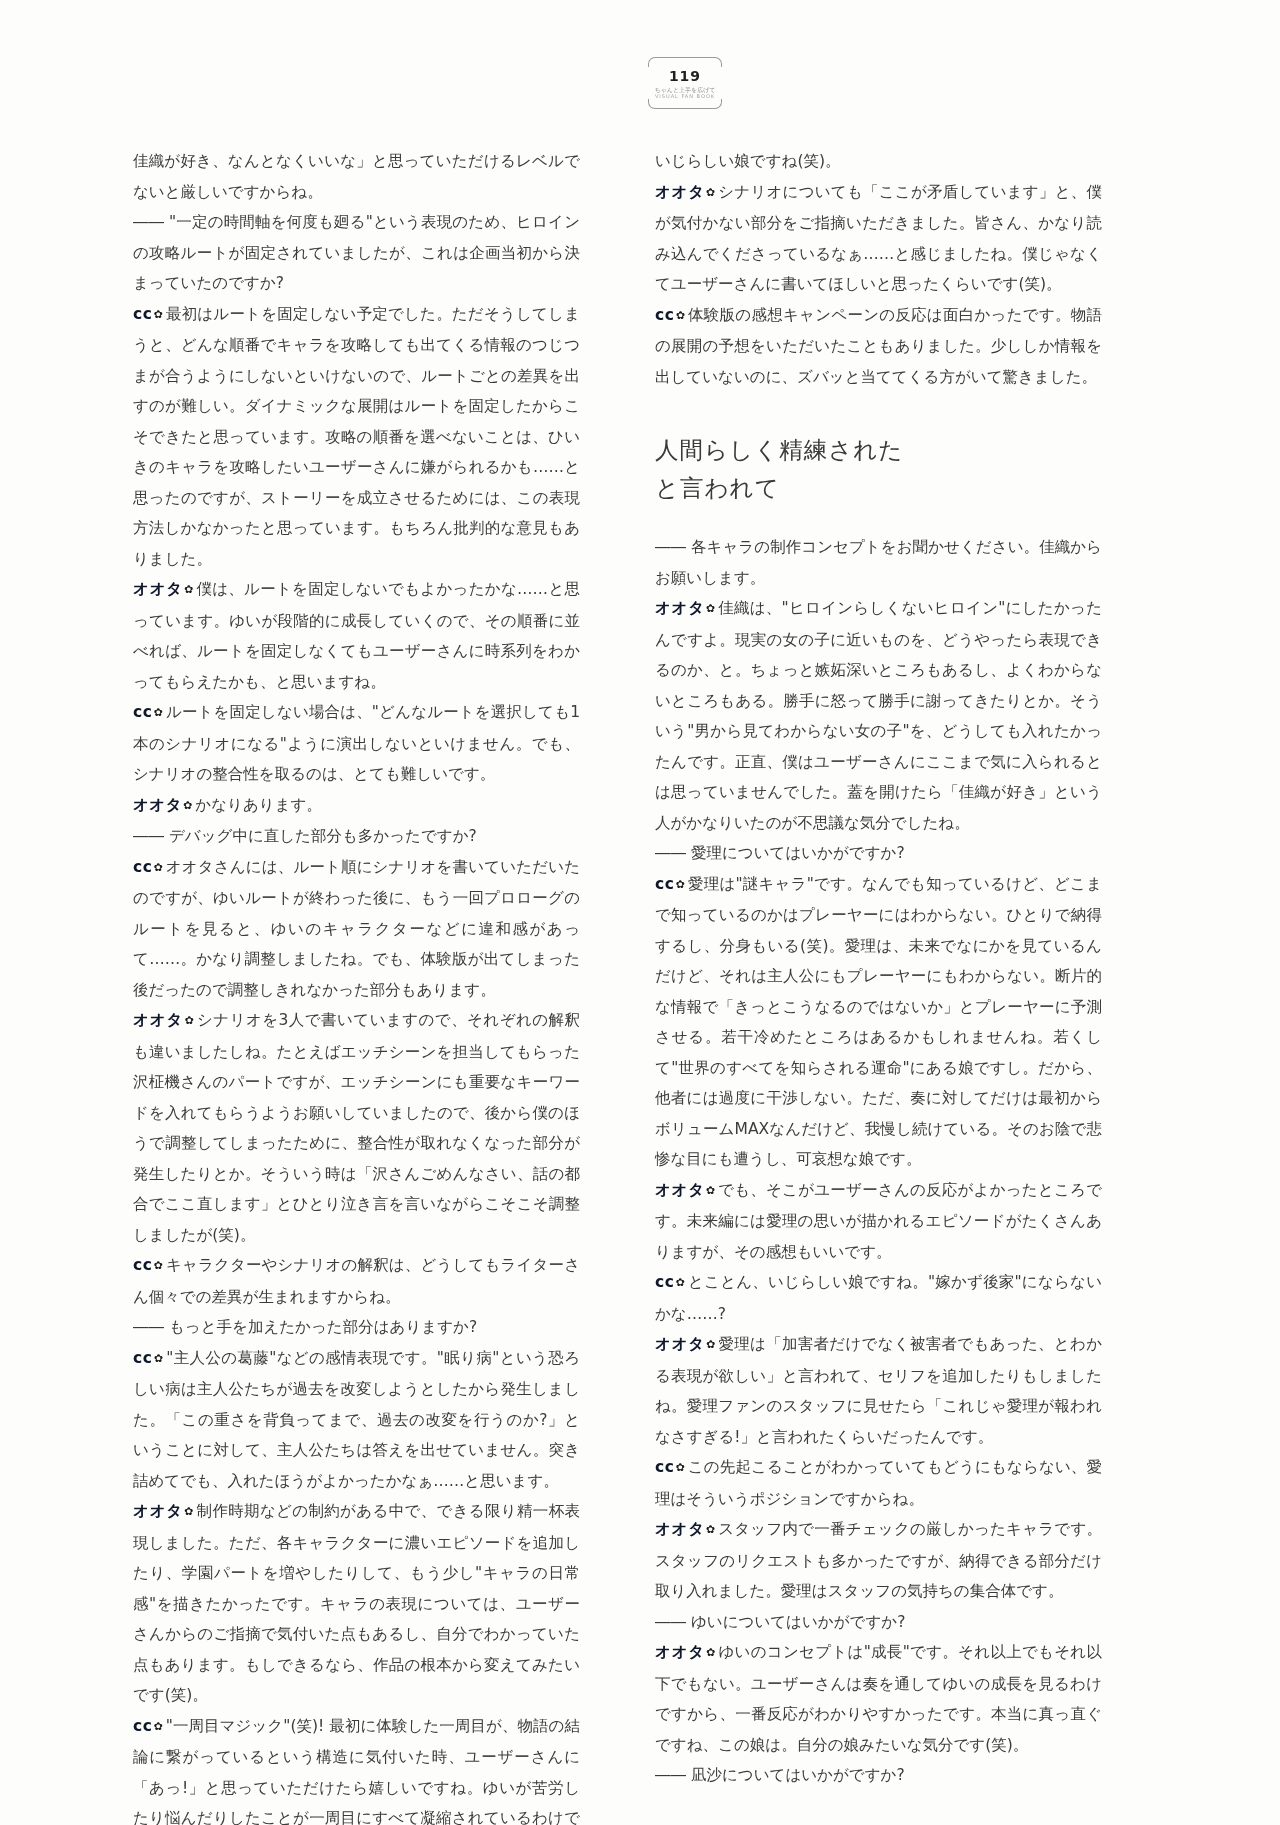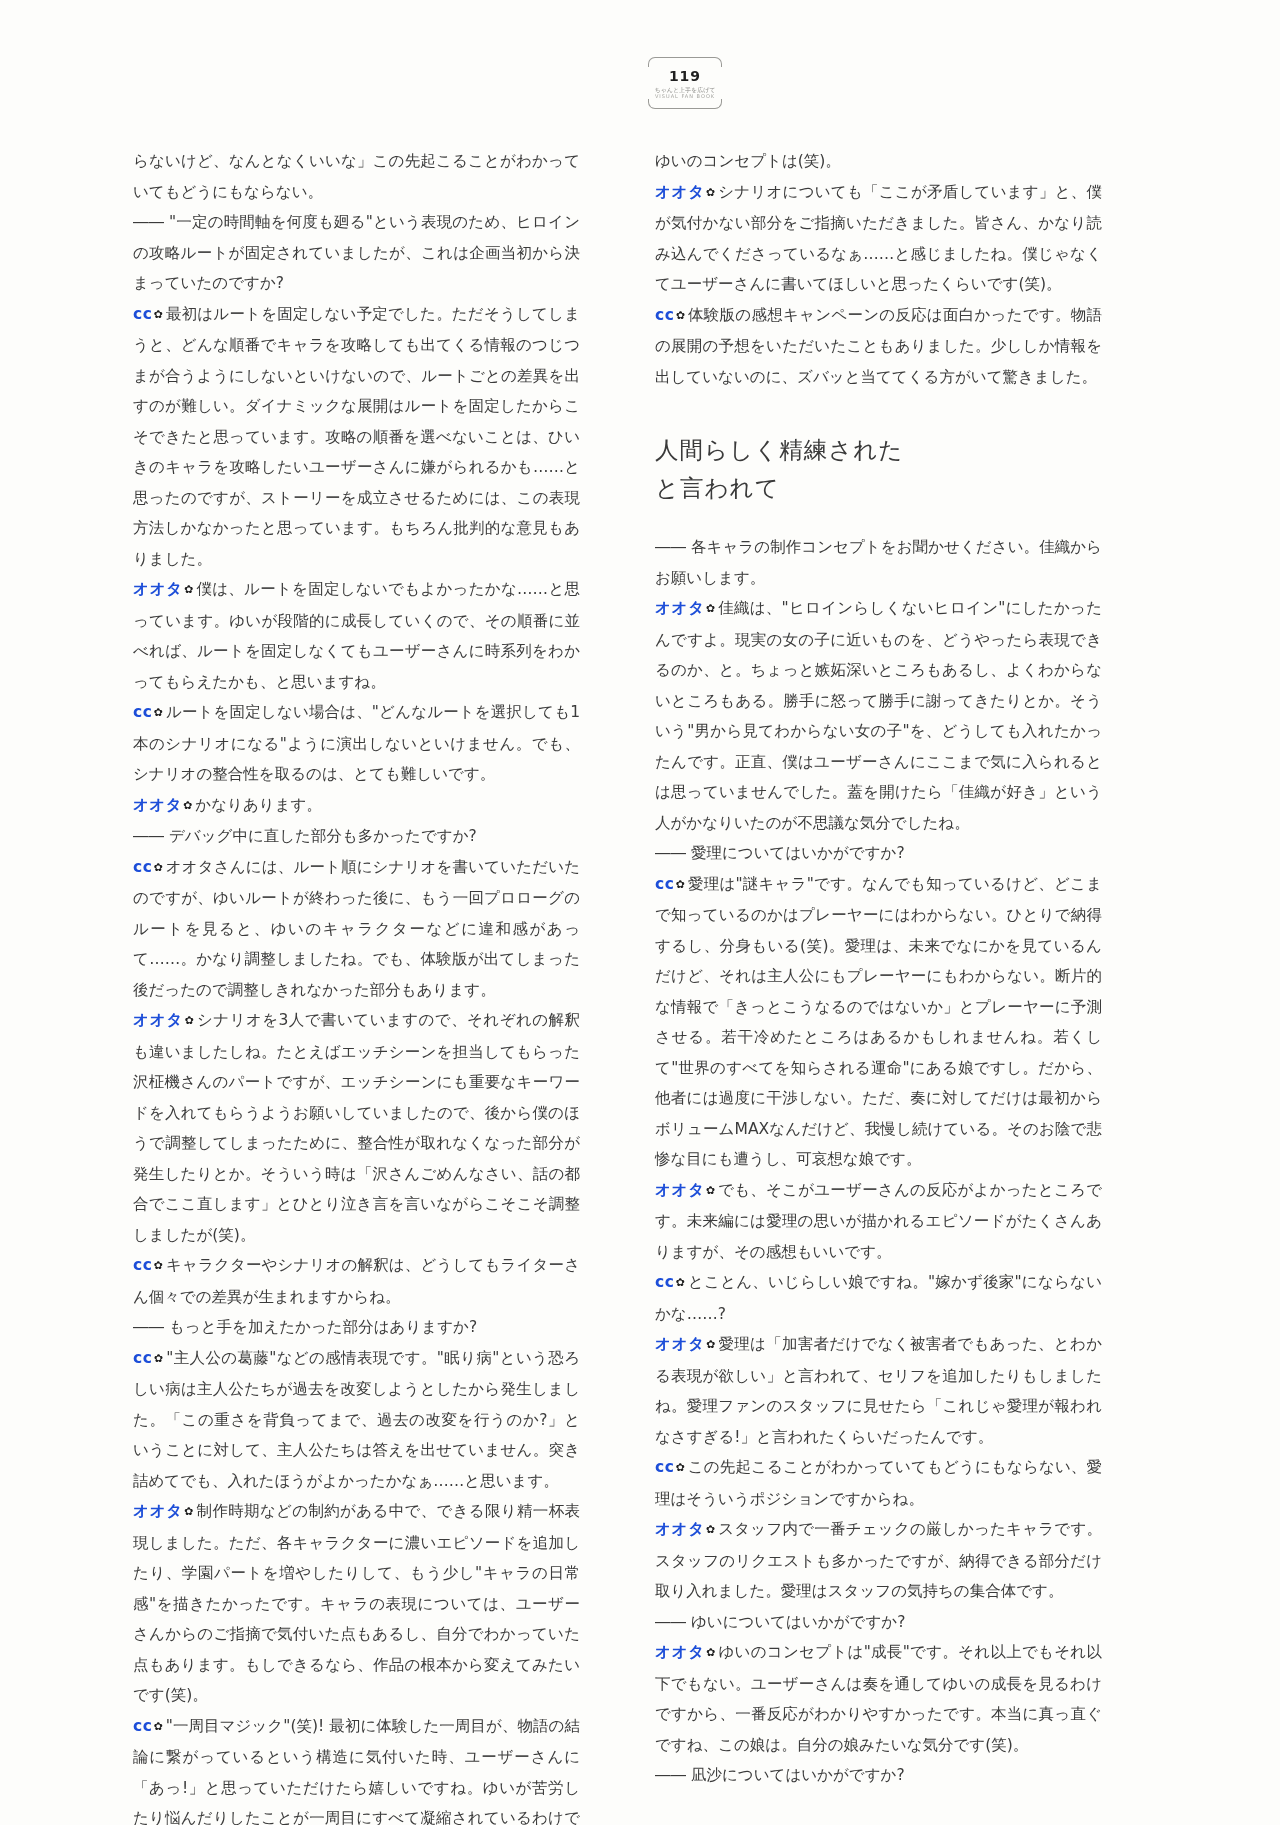--- a/index.html
+++ b/index.html
@@ -33,57 +33,57 @@
   .badge .cap-en{display:block;font-size:5px;color:#a5a5a0;line-height:6px;letter-spacing:1px;}
   
   .col{
     position:absolute;top:146px;width:447px;
     font-size:15.5px;line-height:30.5px;
     text-align:justify;
   }
   .col-left{left:133px;}
   .col-right{left:655px;}
   .para{margin:0;}
-  .speaker{font-weight:700;color:#1d4ed8;letter-spacing:0.5px;}
+  .speaker{font-weight:700;color:#0f172a;letter-spacing:0.5px;}
   .marker{font-size:11px;color:#1d1d1d;margin:0 3px 0 1px;vertical-align:1px;}
   .heading{
     margin:39px 0 25px 0;
     font-size:23.5px;line-height:38px;color:#3a3a3a;
     text-align:left;letter-spacing:1px;
   }
 </style>
 </head>
 <body>
 
 <div class="page">
 
   <div class="badge">
     <span class="num">119</span>
     <span class="cap-jp">ちゃんと上手を広げて</span>
     <span class="cap-en">VISUAL FAN BOOK</span>
   </div>
 
   <div class="col col-left" id="col-left">
-      <p class="para">らないけど、なんとなくいいな」この先起こることがわかっていてもどうにもならない。</p>
+      <p class="para">佳織が好き、なんとなくいいな」と思っていただけるレベルでないと厳しいですからね。</p>
       <p class="para">―― "一定の時間軸を何度も廻る"という表現のため、ヒロインの攻略ルートが固定されていましたが、これは企画当初から決まっていたのですか?</p>
       <p class="para"><b class="speaker">cc</b><span class="marker">✿</span>最初はルートを固定しない予定でした。ただそうしてしまうと、どんな順番でキャラを攻略しても出てくる情報のつじつまが合うようにしないといけないので、ルートごとの差異を出すのが難しい。ダイナミックな展開はルートを固定したからこそできたと思っています。攻略の順番を選べないことは、ひいきのキャラを攻略したいユーザーさんに嫌がられるかも……と思ったのですが、ストーリーを成立させるためには、この表現方法しかなかったと思っています。もちろん批判的な意見もありました。</p>
       <p class="para"><b class="speaker">オオタ</b><span class="marker">✿</span>僕は、ルートを固定しないでもよかったかな……と思っています。ゆいが段階的に成長していくので、その順番に並べれば、ルートを固定しなくてもユーザーさんに時系列をわかってもらえたかも、と思いますね。</p>
       <p class="para"><b class="speaker">cc</b><span class="marker">✿</span>ルートを固定しない場合は、"どんなルートを選択しても1本のシナリオになる"ように演出しないといけません。でも、シナリオの整合性を取るのは、とても難しいです。</p>
       <p class="para"><b class="speaker">オオタ</b><span class="marker">✿</span>かなりあります。</p>
       <p class="para">―― デバッグ中に直した部分も多かったですか?</p>
       <p class="para"><b class="speaker">cc</b><span class="marker">✿</span>オオタさんには、ルート順にシナリオを書いていただいたのですが、ゆいルートが終わった後に、もう一回プロローグのルートを見ると、ゆいのキャラクターなどに違和感があって……。かなり調整しましたね。でも、体験版が出てしまった後だったので調整しきれなかった部分もあります。</p>
       <p class="para"><b class="speaker">オオタ</b><span class="marker">✿</span>シナリオを3人で書いていますので、それぞれの解釈も違いましたしね。たとえばエッチシーンを担当してもらった沢柾機さんのパートですが、エッチシーンにも重要なキーワードを入れてもらうようお願いしていましたので、後から僕のほうで調整してしまったために、整合性が取れなくなった部分が発生したりとか。そういう時は「沢さんごめんなさい、話の都合でここ直します」とひとり泣き言を言いながらこそこそ調整しましたが(笑)。</p>
       <p class="para"><b class="speaker">cc</b><span class="marker">✿</span>キャラクターやシナリオの解釈は、どうしてもライターさん個々での差異が生まれますからね。</p>
       <p class="para">―― もっと手を加えたかった部分はありますか?</p>
       <p class="para"><b class="speaker">cc</b><span class="marker">✿</span>"主人公の葛藤"などの感情表現です。"眠り病"という恐ろしい病は主人公たちが過去を改変しようとしたから発生しました。「この重さを背負ってまで、過去の改変を行うのか?」ということに対して、主人公たちは答えを出せていません。突き詰めてでも、入れたほうがよかったかなぁ……と思います。</p>
       <p class="para"><b class="speaker">オオタ</b><span class="marker">✿</span>制作時期などの制約がある中で、できる限り精一杯表現しました。ただ、各キャラクターに濃いエピソードを追加したり、学園パートを増やしたりして、もう少し"キャラの日常感"を描きたかったです。キャラの表現については、ユーザーさんからのご指摘で気付いた点もあるし、自分でわかっていた点もあります。もしできるなら、作品の根本から変えてみたいです(笑)。</p>
       <p class="para"><b class="speaker">cc</b><span class="marker">✿</span>"一周目マジック"(笑)! 最初に体験した一周目が、物語の結論に繋がっているという構造に気付いた時、ユーザーさんに「あっ!」と思っていただけたら嬉しいですね。ゆいが苦労したり悩んだりしたことが一周目にすべて凝縮されているわけです。その表現が気に入っています。</p>
     </div>
   <div class="col col-right" id="col-right">
-      <p class="para">ゆいのコンセプトは(笑)。</p>
+      <p class="para">いじらしい娘ですね(笑)。</p>
       <p class="para"><b class="speaker">オオタ</b><span class="marker">✿</span>シナリオについても「ここが矛盾しています」と、僕が気付かない部分をご指摘いただきました。皆さん、かなり読み込んでくださっているなぁ……と感じましたね。僕じゃなくてユーザーさんに書いてほしいと思ったくらいです(笑)。</p>
       <p class="para"><b class="speaker">cc</b><span class="marker">✿</span>体験版の感想キャンペーンの反応は面白かったです。物語の展開の予想をいただいたこともありました。少ししか情報を出していないのに、ズバッと当ててくる方がいて驚きました。</p>
       <div class="heading">
         <div>人間らしく精練された</div>
         <div>と言われて</div>
       </div>
       <p class="para">―― 各キャラの制作コンセプトをお聞かせください。佳織からお願いします。</p>
       <p class="para"><b class="speaker">オオタ</b><span class="marker">✿</span>佳織は、"ヒロインらしくないヒロイン"にしたかったんですよ。現実の女の子に近いものを、どうやったら表現できるのか、と。ちょっと嫉妬深いところもあるし、よくわからないところもある。勝手に怒って勝手に謝ってきたりとか。そういう"男から見てわからない女の子"を、どうしても入れたかったんです。正直、僕はユーザーさんにここまで気に入られるとは思っていませんでした。蓋を開けたら「佳織が好き」という人がかなりいたのが不思議な気分でしたね。</p>
       <p class="para">―― 愛理についてはいかがですか?</p>
       <p class="para"><b class="speaker">cc</b><span class="marker">✿</span>愛理は"謎キャラ"です。なんでも知っているけど、どこまで知っているのかはプレーヤーにはわからない。ひとりで納得するし、分身もいる(笑)。愛理は、未来でなにかを見ているんだけど、それは主人公にもプレーヤーにもわからない。断片的な情報で「きっとこうなるのではないか」とプレーヤーに予測させる。若干冷めたところはあるかもしれませんね。若くして"世界のすべてを知らされる運命"にある娘ですし。だから、他者には過度に干渉しない。ただ、奏に対してだけは最初からボリュームMAXなんだけど、我慢し続けている。そのお陰で悲惨な目にも遭うし、可哀想な娘です。</p>

